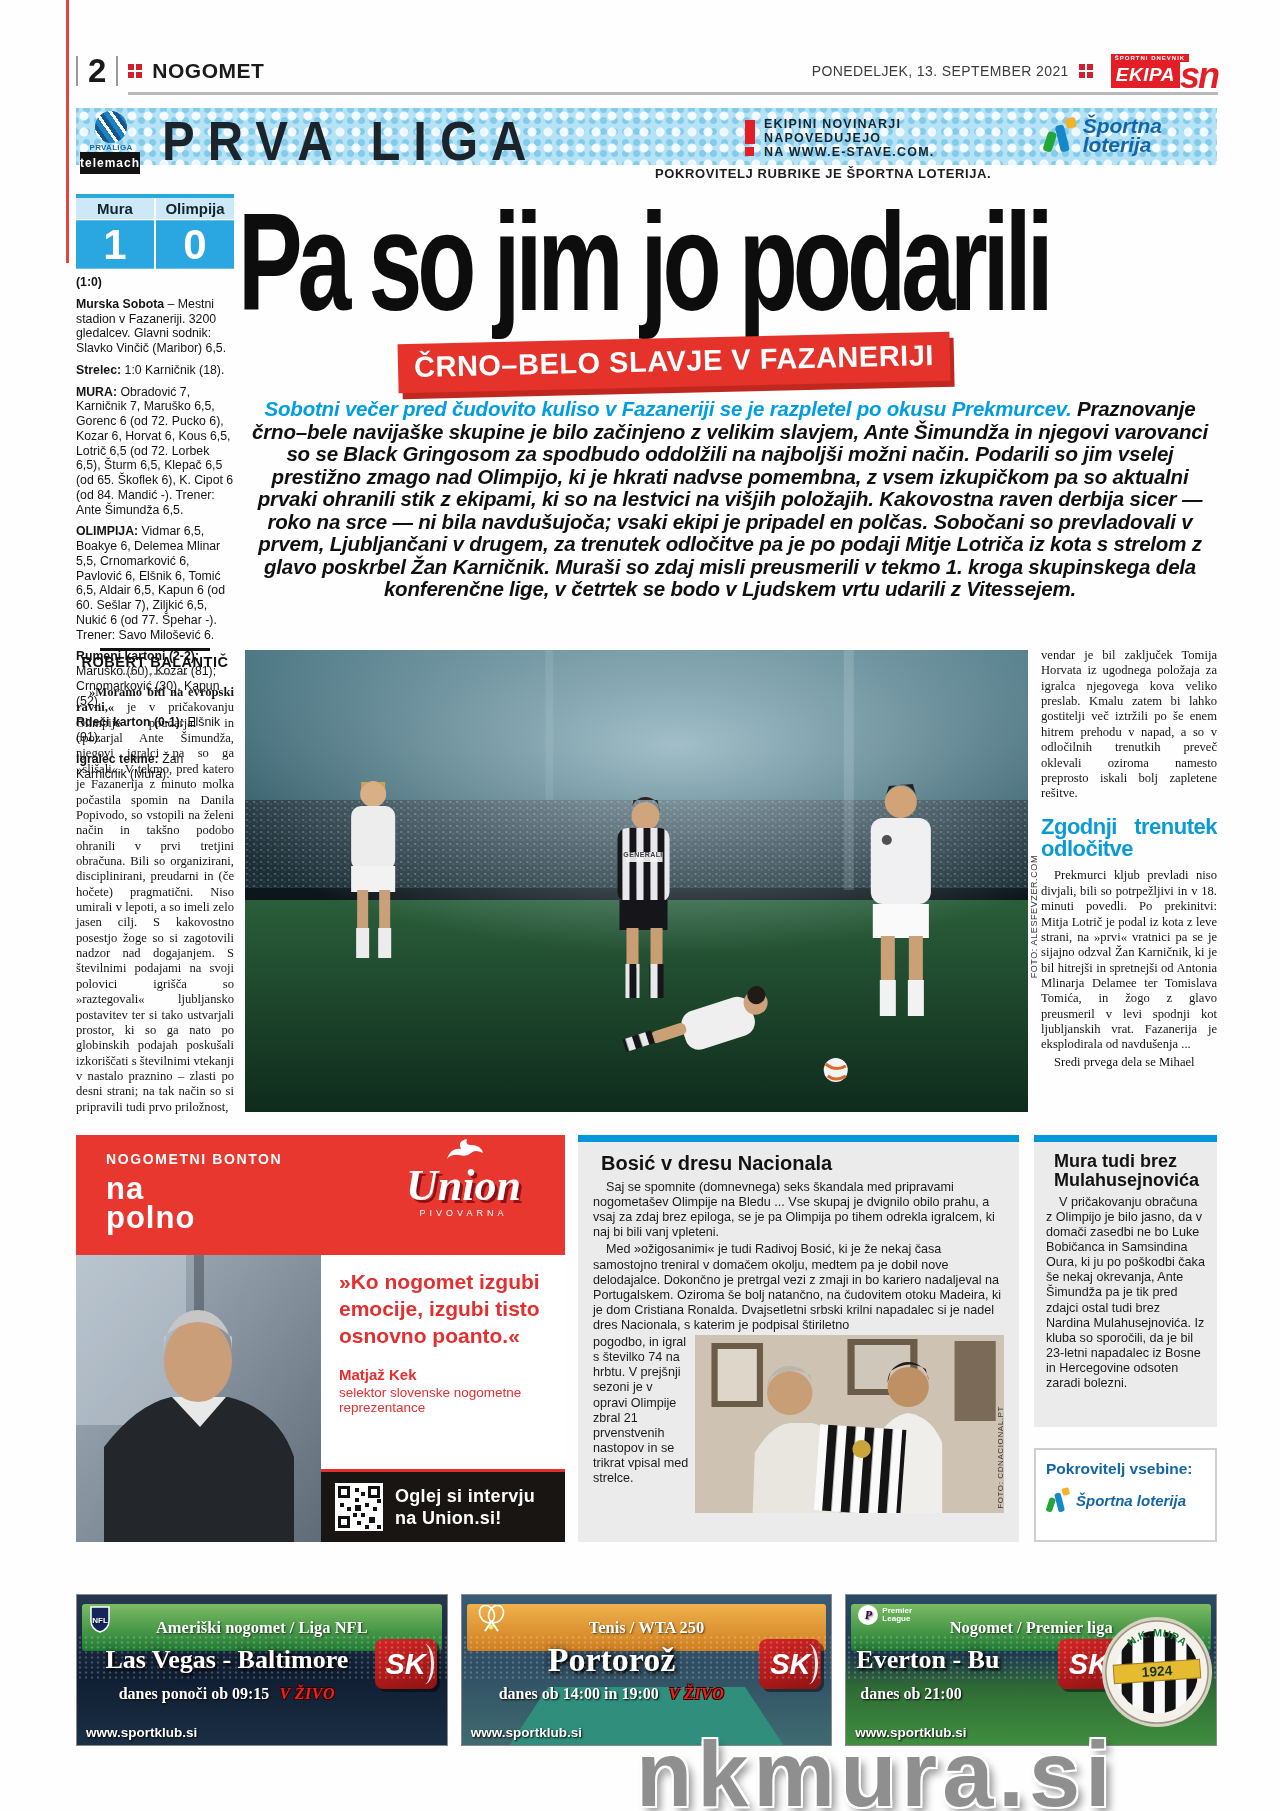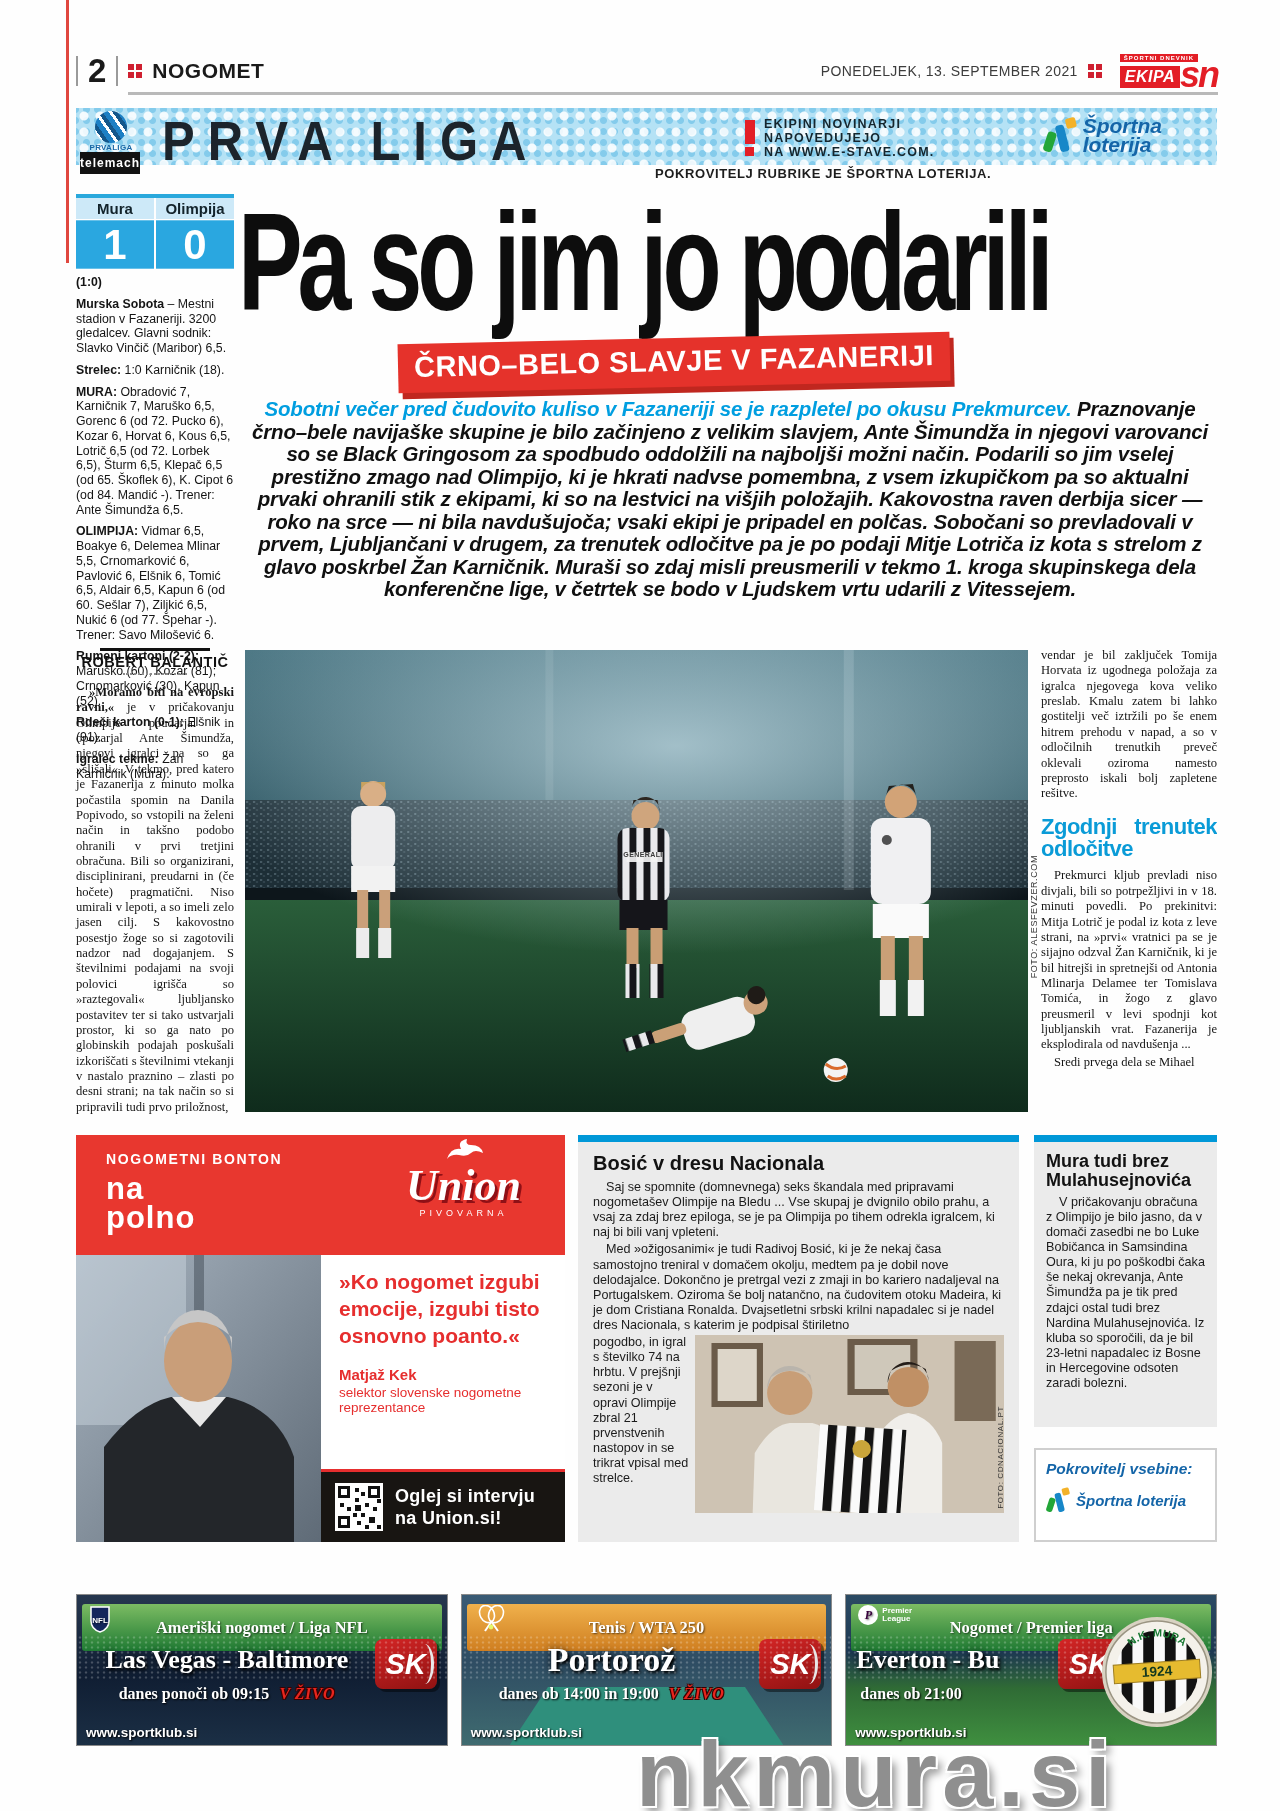--- a/index.html
+++ b/index.html
@@ -12,21 +12,21 @@
   .header{left:76px;top:52px;right:62px;height:38px;display:flex;align-items:center;}
   .pgnum{font-size:33px;font-weight:bold;color:#1a1a1a;padding:0 10px;border-left:2px solid #9a9a9a;border-right:2px solid #9a9a9a;line-height:.9;}
   .grid-icon{display:inline-grid;grid-template-columns:6px 6px;grid-gap:2px;margin:0 10px;}
   .grid-icon i{width:6px;height:6px;background:#cf2030;}
   .section-name{font-size:21px;font-weight:bold;letter-spacing:.5px;color:#1a1a1a;}
   .hdr-right{margin-left:auto;display:flex;align-items:center;}
   .hdr-date{font-size:14px;color:#3c3c3c;letter-spacing:.4px;}
   .ekipa-logo{margin-left:8px;display:flex;flex-direction:column;align-items:flex-start;}
   .ekipa-top{background:#e31e26;color:#fff;font-size:6px;font-weight:bold;letter-spacing:1px;padding:1px 4px;}
   .ekipa-row{display:flex;align-items:flex-end;}
-  .ekipa-box{background:#e31e26;color:#fff;font-style:italic;font-weight:bold;font-size:16px;padding:2px 5px;letter-spacing:.5px;}
+  .ekipa-box{background:#e31e26;color:#fff;font-style:italic;font-weight:bold;font-size:19px;padding:2px 5px;letter-spacing:.5px;}
   .ekipa-sn{color:#e31e26;font-weight:bold;font-style:italic;font-size:36px;line-height:.7;letter-spacing:-2px;}
   .header-rule{left:128px;right:62px;top:92px;height:3px;background:#b9b9b9;}
 
   
   .liga-banner{left:76px;top:108px;width:1141px;height:57px;background-color:#b5e2f5;
     background-image:radial-gradient(circle,rgba(255,255,255,.85) 0 4px,transparent 5px),
                      radial-gradient(circle,rgba(120,198,233,.8) 0 3px,transparent 4px);
     background-size:16px 16px,11px 11px;background-position:0 0,5px 7px;}
   .liga-logo{position:absolute;left:5px;top:3px;width:60px;text-align:center;}
   .liga-emblem{width:32px;height:32px;margin:0 auto;border-radius:50%;
@@ -90,32 +90,32 @@
   .ua-quote{position:absolute;left:245px;right:0;top:0;height:217px;padding:14px 18px 0;color:#e62e2e;border-bottom:3px solid #e62e2e;box-sizing:border-box;}
   .ua-qtext{font-size:21px;font-weight:bold;line-height:1.28;}
   .ua-name{font-size:15px;font-weight:bold;margin-top:16px;}
   .ua-role{font-size:13.5px;margin-top:2px;}
   .ua-black{position:absolute;left:245px;right:0;bottom:0;height:70px;background:#181512;display:flex;align-items:center;padding:0 14px;box-sizing:border-box;}
   .ua-cta{color:#fff;font-size:18px;font-weight:bold;line-height:1.25;margin-left:12px;letter-spacing:.3px;}
 
   
   .gray-box{background:#ebebeb;border-top:7px solid #0098d8;box-sizing:border-box;}
   .bosic-box{left:578px;top:1135px;width:441px;height:407px;padding:10px 15px;overflow:hidden;}
-  .box-title{font-size:20px;font-weight:bold;color:#121212;margin:0 0 5px 0;}
+  .box-title{font-size:20px;font-weight:bold;color:#121212;margin:0 0 5px 8px;}
   .box-text{font-size:12.6px;line-height:1.2;color:#1b1b1b;}
   .box-text p{margin:0 0 2px 0;}
   .bosic-flex{display:flex;margin-top:2px;}
   .bosic-colnarrow{width:96px;flex:none;padding-right:6px;}
   .bosic-photo{position:relative;flex:1;height:178px;}
   .bosic-photo svg{display:block;width:100%;height:100%;}
   .credit-bosic{position:absolute;right:-2px;bottom:4px;font-size:8px;}
   .mura-box{left:1034px;top:1135px;width:183px;height:292px;padding:10px 12px;overflow:hidden;}
   .mura-box .box-title{font-size:18px;line-height:1.05;}
   .sponsor-box{left:1034px;top:1448px;width:183px;height:94px;background:#fff;border:2px solid #cfcfcf;box-sizing:border-box;padding:10px 10px;}
-  .sb-label{color:#1465a8;font-style:italic;font-weight:bold;font-size:15.5px;}
+  .sb-label{color:#1465a8;font-weight:bold;font-size:15.5px;}
   .sb-row{display:flex;align-items:center;margin-top:8px;}
   .sb-name{color:#1465a8;font-style:italic;font-weight:bold;font-size:15px;margin-left:6px;}
 
   
   .banners{left:76px;top:1594px;width:1141px;height:152px;display:flex;gap:13px;}
   .banner{position:relative;flex:1;border:1px solid #8a8a8a;overflow:hidden;}
   .banner::after{content:"";position:absolute;left:0;right:0;top:40px;height:46px;
      background-image:radial-gradient(rgba(255,255,255,.22) 1px,transparent 1.6px);background-size:6px 5px;pointer-events:none;}
   .bn1{background:linear-gradient(180deg,#26374f 0%,#101e33 55%,#1b2f45 100%);}
   .bn2{background:linear-gradient(180deg,#3a5b75 0%,#2f4d63 45%,#3f6b70 100%);}

